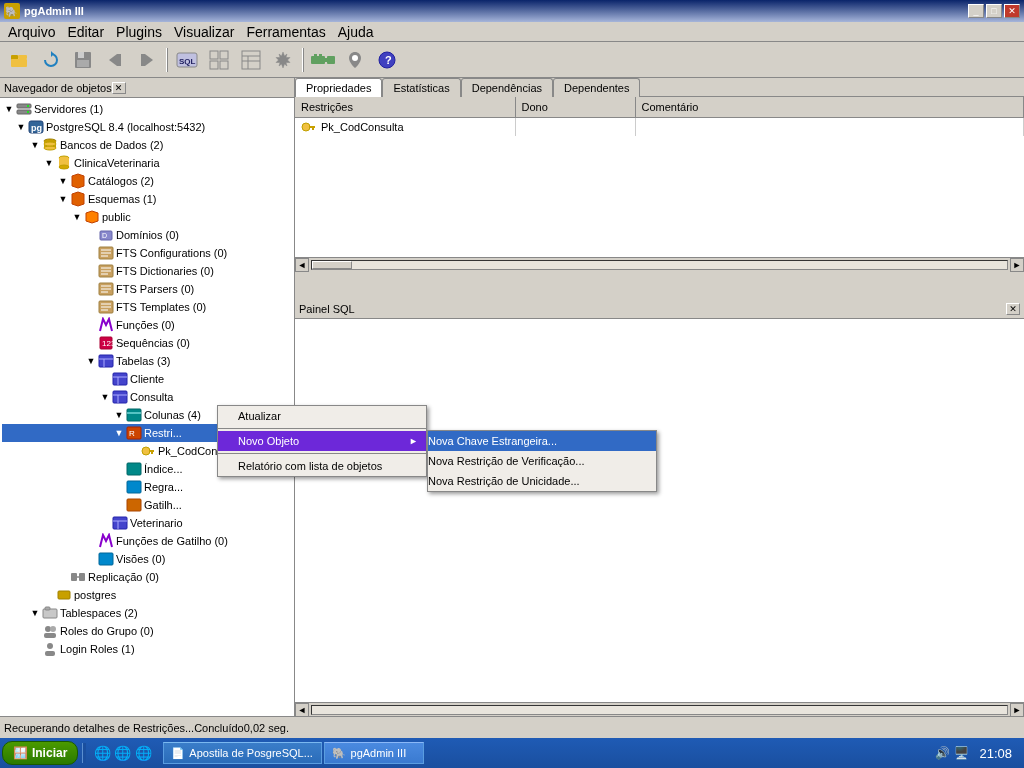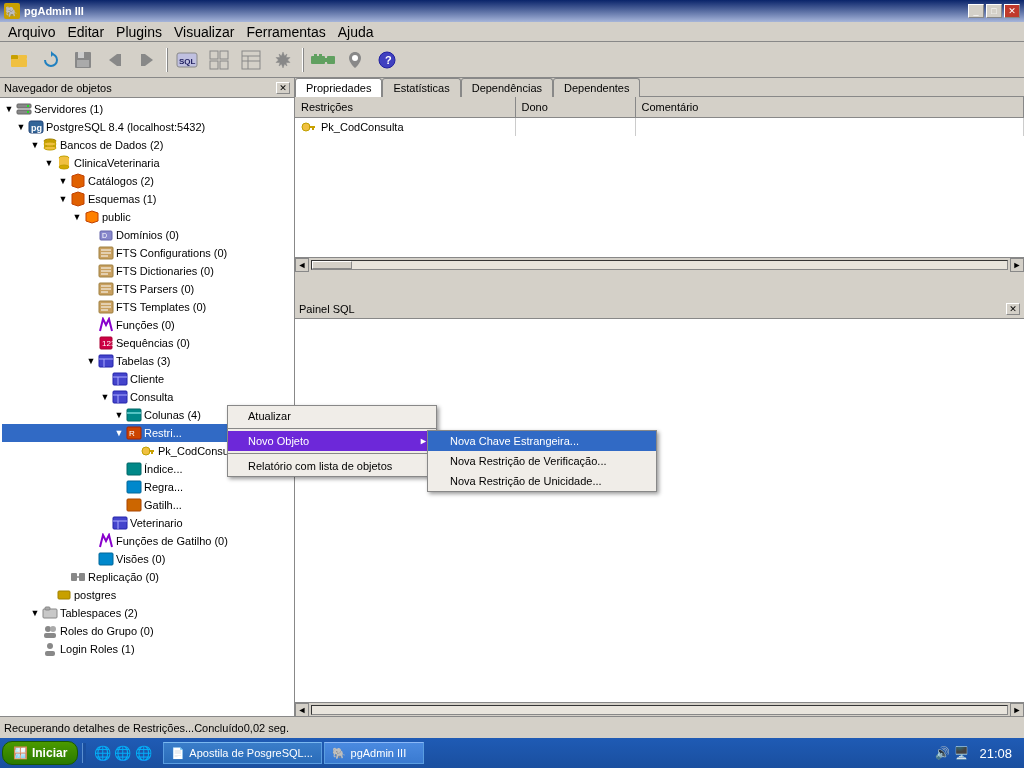--- a/index.html
+++ b/index.html
@@ -74,21 +74,21 @@
       border-right: 1px solid #888;
       display: flex;
       flex-direction: column;
       position: relative;
     }
     .panel-header {
       background: #d4d0c8;
       height: 20px;
       display: flex;
       align-items: center;
-      justify-content: space-between;
+      justify-content: flex-start;
       padding: 0 4px;
       border-bottom: 1px solid #888;
       font-size: 11px;
     }
     .panel-close-btn {
       width: 14px; height: 12px;
       background: #d4d0c8;
       border: 1px solid #888; border-top-color: #fff; border-left-color: #fff;
       display: flex; align-items: center; justify-content: center;
       font-size: 9px; cursor: pointer;
@@ -166,38 +166,38 @@
       background: linear-gradient(to bottom, #3a7dc9, #2a6cb9);
       color: white; height: 22px; padding: 0 8px;
       border: 1px solid #5a9de0; border-top-color: #7ab8f0;
       font-size: 11px; cursor: pointer; display: flex; align-items: center; gap: 4px;
       min-width: 100px;
     }
     .taskbar-time { color: white; font-size: 13px; padding: 0 6px; }
 
     
     .context-menu {
-      position: absolute; left: 227px; top: 405px;
+      position: absolute; left: 217px; top: 405px;
       background: #f0ede8; border: 1px solid #888; box-shadow: 2px 2px 4px rgba(0,0,0,0.4);
       z-index: 100; font-size: 11px; width: 210px;
     }
     .ctx-item {
       padding: 4px 20px; cursor: pointer; display: flex; align-items: center; justify-content: space-between;
     }
     .ctx-item.has-sub { padding-right: 8px; }
     .ctx-separator { height: 1px; background: #888; margin: 2px 0; }
     .ctx-arrow { font-size: 9px; }
 
     
     .submenu {
       position: absolute; left: 427px; top: 430px;
       background: #f0ede8; border: 1px solid #888; box-shadow: 2px 2px 4px rgba(0,0,0,0.4);
       z-index: 101; font-size: 11px; width: 230px;
     }
-    .submenu-item { padding: 4px 22px; cursor: pointer; }
+    .submenu-item { padding: 4px 0; cursor: pointer; }
     .submenu-item.active { background: #316ac5; color: white; }
   </style>
 </head>
 <body>
 
 <div class="title-bar">
   <div class="title-bar-left">
     <div class="title-bar-icon">🐘</div>
     <span class="title-bar-title">pgAdmin III</span>
   </div>

